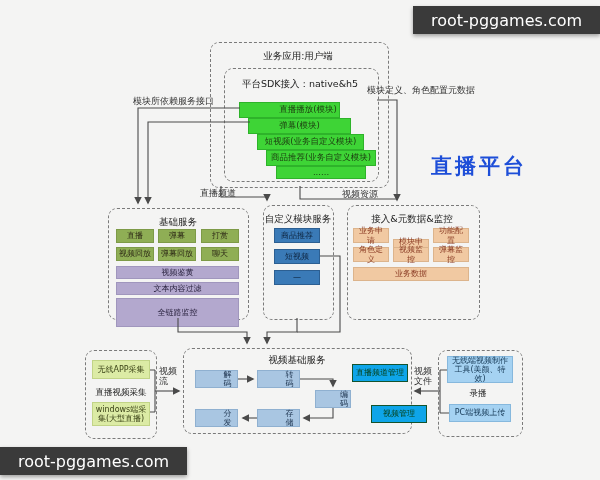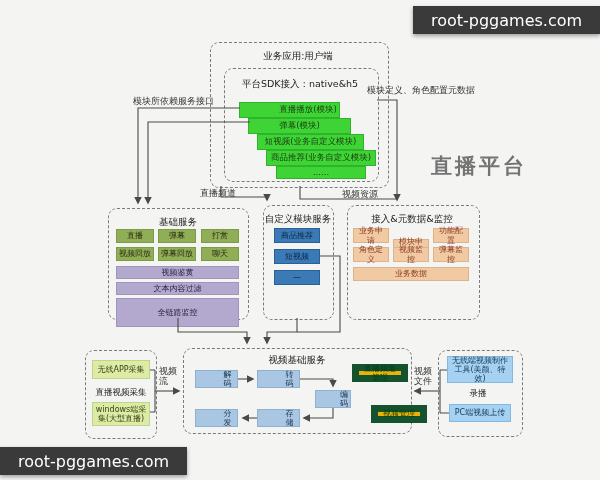--- a/index.html
+++ b/index.html
@@ -14,23 +14,23 @@
   .cell{position:absolute;display:flex;align-items:center;justify-content:center;
         font-size:8px;line-height:1.15;text-align:center;z-index:2;box-sizing:border-box;
         word-break:break-all;padding:1px 2px;}
   .mod{background:#3ed436;border:1px solid #2eb32a;color:#1c3a10;font-size:8.5px;}
   .olive{background:#8fae55;border:1px solid #7d9a47;color:#2e2a16;}
   .purple{background:#b3a8ce;border:1px solid #a096bd;color:#2b2440;}
   .blue{background:#3a7ab7;border:1px solid #2c5f92;color:#0e2540;}
   .tan{background:#f1c9a2;border:1px solid #dcb48c;color:#8a3b24;}
   .ygreen{background:#dcebA5;background:#dceba5;border:1px solid #c2d487;color:#3a4217;}
   .lblue{background:#a9c6e2;border:1px solid #8fb0d0;color:#1f3550;padding-left:24px;}
-  .vgreen{background:#eab308;border:7px solid #14532d;color:#073d12;}
+  .vgreen{background:#0ea5e9;border:1px solid #14532d;color:#073d12;}
   .sky{background:#a5d2f2;border:1px solid #86b8dd;color:#173a57;}
-  .platform{position:absolute;font-size:21px;font-weight:bold;color:#737373;letter-spacing:3px;z-index:2;}
+  .platform{position:absolute;font-size:21px;font-weight:bold;color:#1d4ed8;letter-spacing:3px;z-index:2;}
   .wm{position:absolute;background:#3a3a3a;color:#fff;font-size:16px;display:flex;
       align-items:center;justify-content:center;z-index:9;box-shadow:0 2px 4px rgba(0,0,0,.35);}
 </style>
 </head>
 <body>
 
 <div class="stage">
 
   <div class="dashed" style="left:210px;top:42px;width:177px;height:144px;"></div>
   <div class="btitle" style="left:298px;top:50px;">业务应用:用户端</div>

